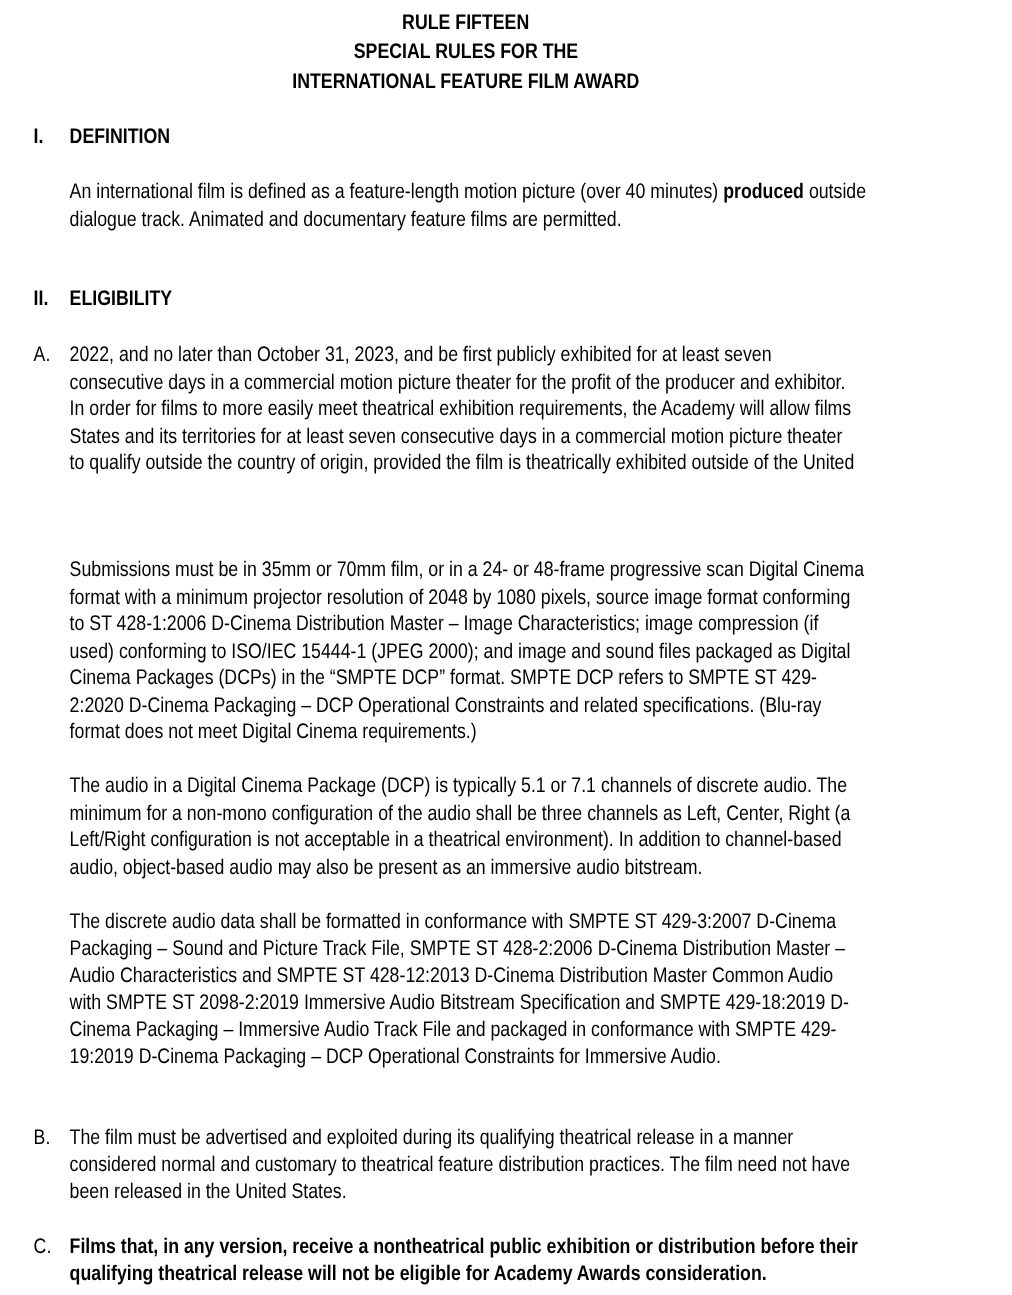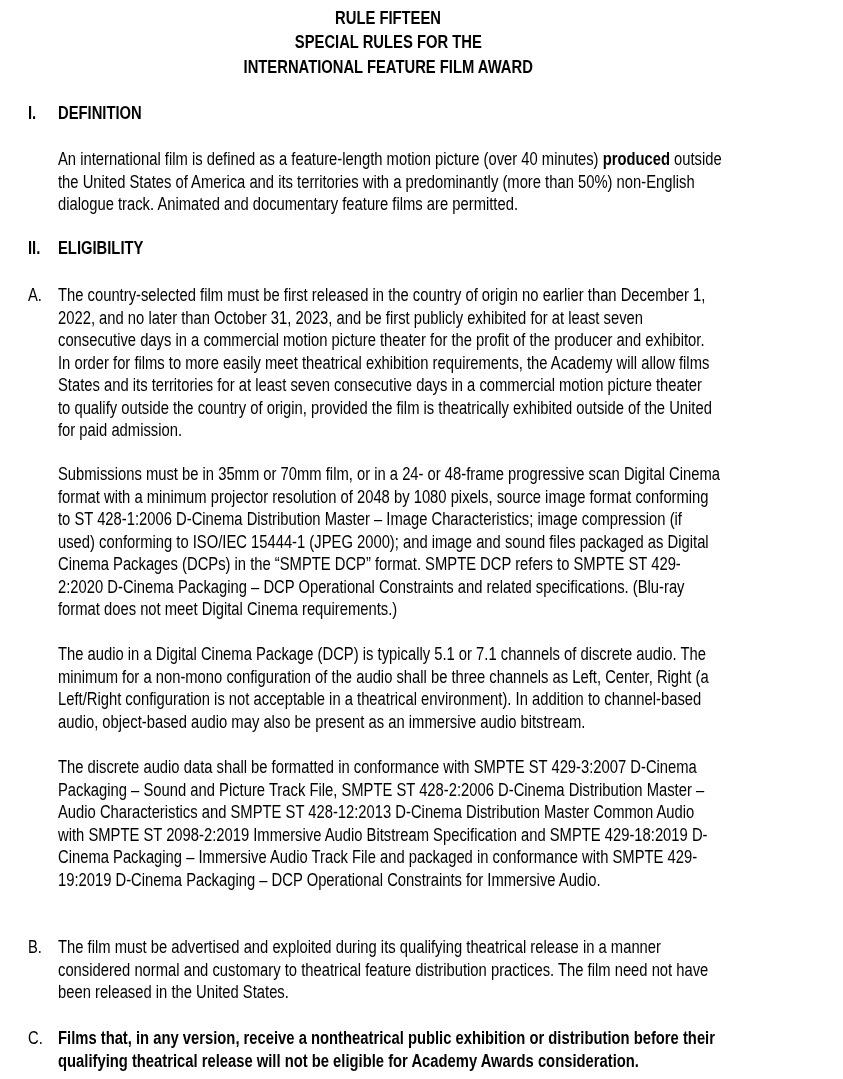--- a/index.html
+++ b/index.html
@@ -34,37 +34,34 @@
 
   <div class="title" style="top:6px;"><span>RULE FIFTEEN</span></div>
   <div class="title" style="top:30px;"><span>SPECIAL RULES FOR THE</span></div>
   <div class="title" style="top:55px;"><span>INTERNATIONAL FEATURE FILM AWARD</span></div>
 
   <div class="marker bold" style="top:102px;"><span>I.</span></div>
   <div class="heading" style="top:102px;"><span>DEFINITION</span></div>
 
   <div class="para" style="top:148px;">
     <div class="line"><span class="narrow"><span>An international film is defined as a feature-length motion picture (over 40 minutes) </span><span class="bold">produced</span><span> outside</span></span></div>
-    <div class="line"><span class="narrow">the United States of America and its territories with a predominantly (more than 50%) non-English</span></div>
     <div class="line"><span class="narrow">dialogue track.  Animated and documentary feature films are permitted.</span></div>
   </div>
 
   <div class="marker bold" style="top:237px;"><span>II.</span></div>
   <div class="heading" style="top:237px;"><span>ELIGIBILITY</span></div>
 
   <div class="marker" style="top:284px;"><span>A.</span></div>
 
   <div class="para" style="top:284px;">
-    <div class="line"><span class="narrow">The country-selected film must be first released in the country of origin no earlier than December 1,</span></div>
     <div class="line"><span class="narrow">2022, and no later than October 31, 2023, and be first publicly exhibited for at least seven</span></div>
     <div class="line"><span class="narrow">consecutive days in a commercial motion picture theater for the profit of the producer and exhibitor.</span></div>
     <div class="line"><span class="narrow">In order for films to more easily meet theatrical exhibition requirements, the Academy will allow films</span></div>
     <div class="line"><span class="narrow">States and its territories for at least seven consecutive days in a commercial motion picture theater</span></div>
     <div class="line"><span class="narrow">to qualify outside the country of origin, provided the film is theatrically exhibited outside of the United</span></div>
-    <div class="line"><span class="narrow">for paid admission.</span></div>
   </div>
 
   <div class="para" style="top:463px;">
     <div class="line"><span class="narrow">Submissions must be in 35mm or 70mm film, or in a 24- or 48-frame progressive scan Digital Cinema</span></div>
     <div class="line"><span class="narrow">format with a minimum projector resolution of 2048 by 1080 pixels, source image format conforming</span></div>
     <div class="line"><span class="narrow">to ST 428-1:2006 D-Cinema Distribution Master – Image Characteristics; image compression (if</span></div>
     <div class="line"><span class="narrow">used) conforming to ISO/IEC 15444-1 (JPEG 2000); and image and sound files packaged as Digital</span></div>
     <div class="line"><span class="narrow">Cinema Packages (DCPs) in the “SMPTE DCP” format.  SMPTE DCP refers to SMPTE ST 429-</span></div>
     <div class="line"><span class="narrow">2:2020 D-Cinema Packaging – DCP Operational Constraints and related specifications.  (Blu-ray</span></div>
     <div class="line"><span class="narrow">format does not meet Digital Cinema requirements.)</span></div>

